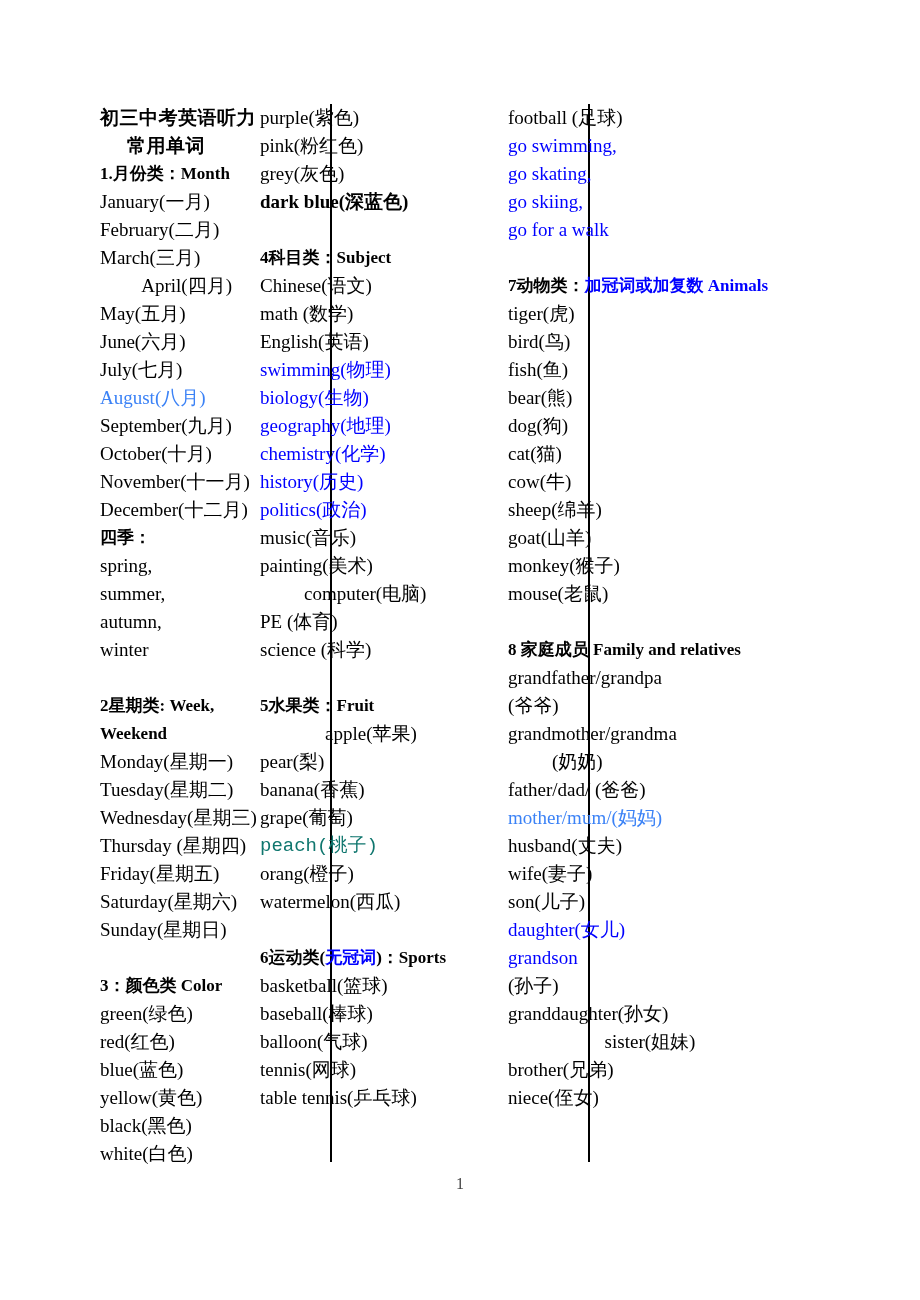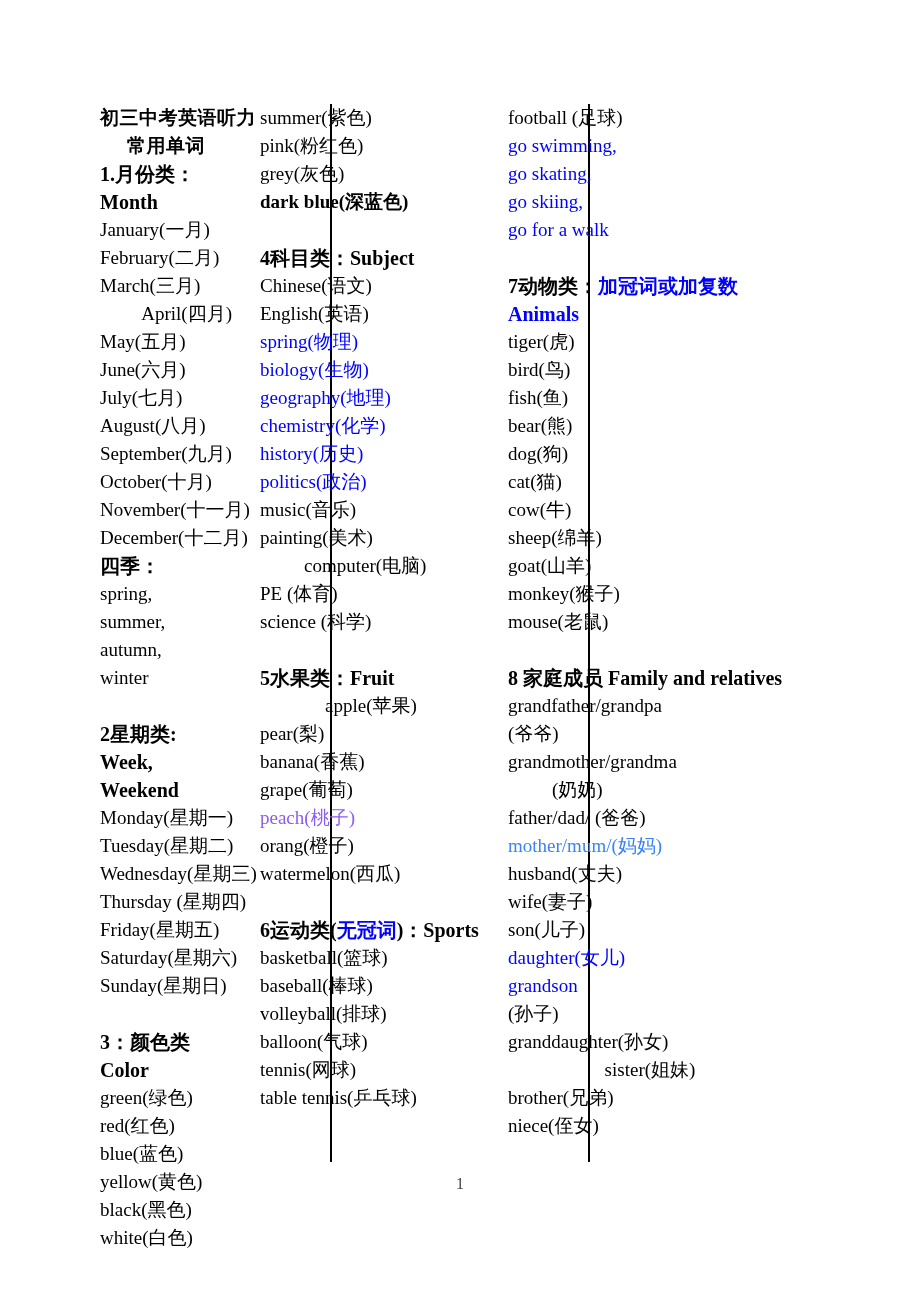--- a/index.html
+++ b/index.html
@@ -60,21 +60,21 @@
     white-space: nowrap;
   }
 
   .entry {
     font-size: 19px;
     line-height: 28px;
     white-space: nowrap;
   }
 
   .heading {
-    font-size: 20px;
+    font-size: 17px;
     line-height: 28px;
     font-weight: bold;
   }
   .heading.wrap { white-space: normal; }
 
   .spacer { height: 28px; }
 
   .page-number {
     position: absolute;
     left: 0;
@@ -100,21 +100,21 @@
       <div class="doc-title">常用单词</div>
       <div>
           <div class="heading wrap" style="color: rgb(0, 0, 0);">1.月份类：Month</div>
           <div class="entry" style="color: rgb(0, 0, 0);">January(一月)</div>
           <div class="entry" style="color: rgb(0, 0, 0);">February(二月)</div>
           <div class="entry" style="color: rgb(0, 0, 0);">March(三月)</div>
           <div class="entry" style="color: rgb(0, 0, 0); text-align: right;">April(四月)</div>
           <div class="entry" style="color: rgb(0, 0, 0);">May(五月)</div>
           <div class="entry" style="color: rgb(0, 0, 0);">June(六月)</div>
           <div class="entry" style="color: rgb(0, 0, 0);">July(七月)</div>
-          <div class="entry" style="color: #000000;">August(八月)</div>
+          <div class="entry" style="color: #3b82f6;">August(八月)</div>
           <div class="entry" style="color: rgb(0, 0, 0);">September(九月)</div>
           <div class="entry" style="color: rgb(0, 0, 0);">October(十月)</div>
           <div class="entry" style="color: rgb(0, 0, 0);">November(十一月)</div>
           <div class="entry" style="color: rgb(0, 0, 0);">December(十二月)</div>
           <div class="heading" style="color: rgb(0, 0, 0);">四季：</div>
           <div class="entry" style="color: rgb(0, 0, 0);">spring,</div>
           <div class="entry" style="color: rgb(0, 0, 0);">summer,</div>
           <div class="entry" style="color: rgb(0, 0, 0);">autumn,</div>
           <div class="entry" style="color: rgb(0, 0, 0);">winter</div>
           <div class="spacer"></div>
@@ -132,53 +132,53 @@
           <div class="entry" style="color: rgb(0, 0, 0);">red(红色)</div>
           <div class="entry" style="color: rgb(0, 0, 0);">blue(蓝色)</div>
           <div class="entry" style="color: rgb(0, 0, 0);">yellow(黄色)</div>
           <div class="entry" style="color: rgb(0, 0, 0);">black(黑色)</div>
           <div class="entry" style="color: rgb(0, 0, 0);">white(白色)</div>
         </div>
     </div>
 
     <div class="col col-2">
       <div>
-          <div class="entry" style="color: rgb(0, 0, 0);">summer(紫色)</div>
+          <div class="entry" style="color: rgb(0, 0, 0);">purple(紫色)</div>
           <div class="entry" style="color: rgb(0, 0, 0);">pink(粉红色)</div>
           <div class="entry" style="color: rgb(0, 0, 0);">grey(灰色)</div>
           <div class="entry" style="color: rgb(0, 0, 0); font-weight: bold;">dark blue(深蓝色)</div>
           <div class="spacer"></div>
           <div class="heading wrap" style="color: rgb(0, 0, 0);">4科目类：Subject</div>
           <div class="entry" style="color: rgb(0, 0, 0);">Chinese(语文)</div>
+          <div class="entry" style="color: rgb(0, 0, 0);">math (数学)</div>
           <div class="entry" style="color: rgb(0, 0, 0);">English(英语)</div>
-          <div class="entry" style="color: rgb(0, 0, 255);">spring(物理)</div>
+          <div class="entry" style="color: rgb(0, 0, 255);">swimming(物理)</div>
           <div class="entry" style="color: rgb(0, 0, 255);">biology(生物)</div>
           <div class="entry" style="color: rgb(0, 0, 255);">geography(地理)</div>
           <div class="entry" style="color: rgb(0, 0, 255);">chemistry(化学)</div>
           <div class="entry" style="color: rgb(0, 0, 255);">history(历史)</div>
           <div class="entry" style="color: rgb(0, 0, 255);">politics(政治)</div>
           <div class="entry" style="color: rgb(0, 0, 0);">music(音乐)</div>
           <div class="entry" style="color: rgb(0, 0, 0);">painting(美术)</div>
           <div class="entry" style="color: rgb(0, 0, 0); margin-left: 44px;">computer(电脑)</div>
           <div class="entry" style="color: rgb(0, 0, 0);">PE (体育)</div>
           <div class="entry" style="color: rgb(0, 0, 0);">science (科学)</div>
           <div class="spacer"></div>
           <div class="heading wrap" style="color: rgb(0, 0, 0);">5水果类：Fruit</div>
           <div class="entry" style="color: rgb(0, 0, 0); text-align: center;">apple(苹果)</div>
           <div class="entry" style="color: rgb(0, 0, 0);">pear(梨)</div>
           <div class="entry" style="color: rgb(0, 0, 0);">banana(香蕉)</div>
           <div class="entry" style="color: rgb(0, 0, 0);">grape(葡萄)</div>
-          <div class="entry" style="color: #8b5cf6;">peach(桃子)</div>
+          <div class="entry" style="color: #0f766e; font-family: Liberation Mono, monospace;">peach(桃子)</div>
           <div class="entry" style="color: rgb(0, 0, 0);">orang(橙子)</div>
           <div class="entry" style="color: rgb(0, 0, 0);">watermelon(西瓜)</div>
           <div class="spacer"></div>
           <div class="heading wrap"><span style="color: rgb(0, 0, 0);">6运动类(</span><span style="color: rgb(0, 0, 255);">无冠词</span><span style="color: rgb(0, 0, 0);">)：Sports</span></div>
           <div class="entry" style="color: rgb(0, 0, 0);">basketball(篮球)</div>
           <div class="entry" style="color: rgb(0, 0, 0);">baseball(棒球)</div>
-          <div class="entry" style="color: rgb(0, 0, 0);">volleyball(排球)</div>
           <div class="entry" style="color: rgb(0, 0, 0);">balloon(气球)</div>
           <div class="entry" style="color: rgb(0, 0, 0);">tennis(网球)</div>
           <div class="entry" style="color: rgb(0, 0, 0);">table tennis(乒乓球)</div>
         </div>
     </div>
 
     <div class="col col-3">
       <div>
           <div class="entry" style="color: rgb(0, 0, 0);">football (足球)</div>
           <div class="entry" style="color: rgb(0, 0, 255);">go swimming,</div>

